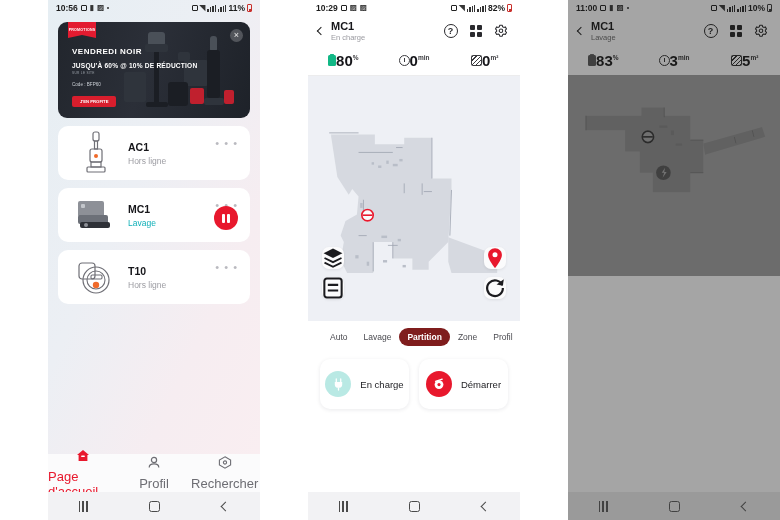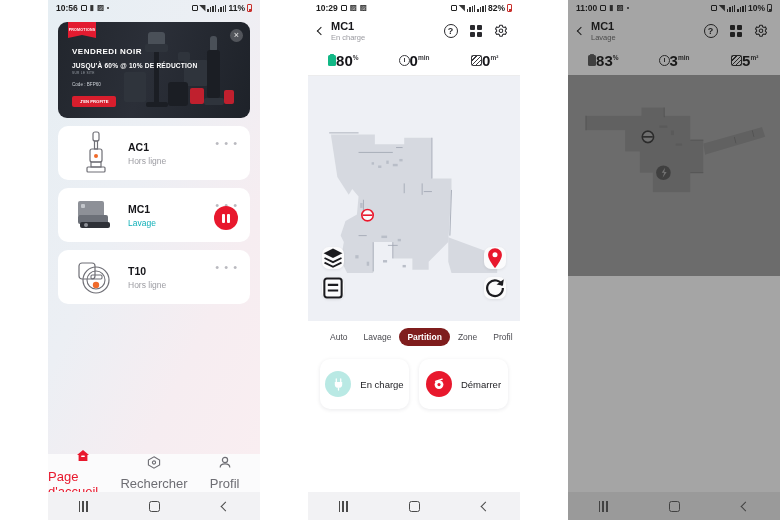--- a/index.html
+++ b/index.html
@@ -315,34 +315,34 @@
           <svg width="14" height="13" viewBox="0 0 14 13">
               <path d="M7 1 1 6h1.6v6h8.8V6H13z" fill="#e8182d"></path>
               <rect x="5.2" y="6.5" width="3.6" height="1.6" rx=".6" fill="#fff"></rect>
             </svg>
         </span>
         <span class="nav-lb">Page d'accueil</span>
       </div>
       <div class="nav-it">
         <span>
           <svg width="14" height="13" viewBox="0 0 14 13">
+              <circle cx="7" cy="4" r="2.6" fill="none" stroke="#6d6d73" stroke-width="1.2"></circle>
+              <path d="M2.2 11.4c0-2.3 2.1-3.6 4.8-3.6s4.8 1.3 4.8 3.6" fill="none" stroke="#6d6d73" stroke-width="1.2"></path>
+            </svg>
+        </span>
+        <span class="nav-lb">Profil</span>
+      </div>
+      <div class="nav-it">
+        <span>
+          <svg width="14" height="13" viewBox="0 0 14 13">
               <path d="M7 .8 12.6 4v5L7 12.2 1.4 9V4z" fill="none" stroke="#6d6d73" stroke-width="1.1"></path>
               <circle cx="7" cy="6.5" r="1.6" fill="none" stroke="#6d6d73" stroke-width="1.1"></circle>
             </svg>
         </span>
         <span class="nav-lb">Rechercher</span>
-      </div>
-      <div class="nav-it">
-        <span>
-          <svg width="14" height="13" viewBox="0 0 14 13">
-              <circle cx="7" cy="4" r="2.6" fill="none" stroke="#6d6d73" stroke-width="1.2"></circle>
-              <path d="M2.2 11.4c0-2.3 2.1-3.6 4.8-3.6s4.8 1.3 4.8 3.6" fill="none" stroke="#6d6d73" stroke-width="1.2"></path>
-            </svg>
-        </span>
-        <span class="nav-lb">Profil</span>
       </div>
     </div>
 
     <div class="sysnav light">
       <span class="sn-rec">
           <i></i>
           <i></i>
           <i></i>
         </span>
       <span class="sn-home"></span>

